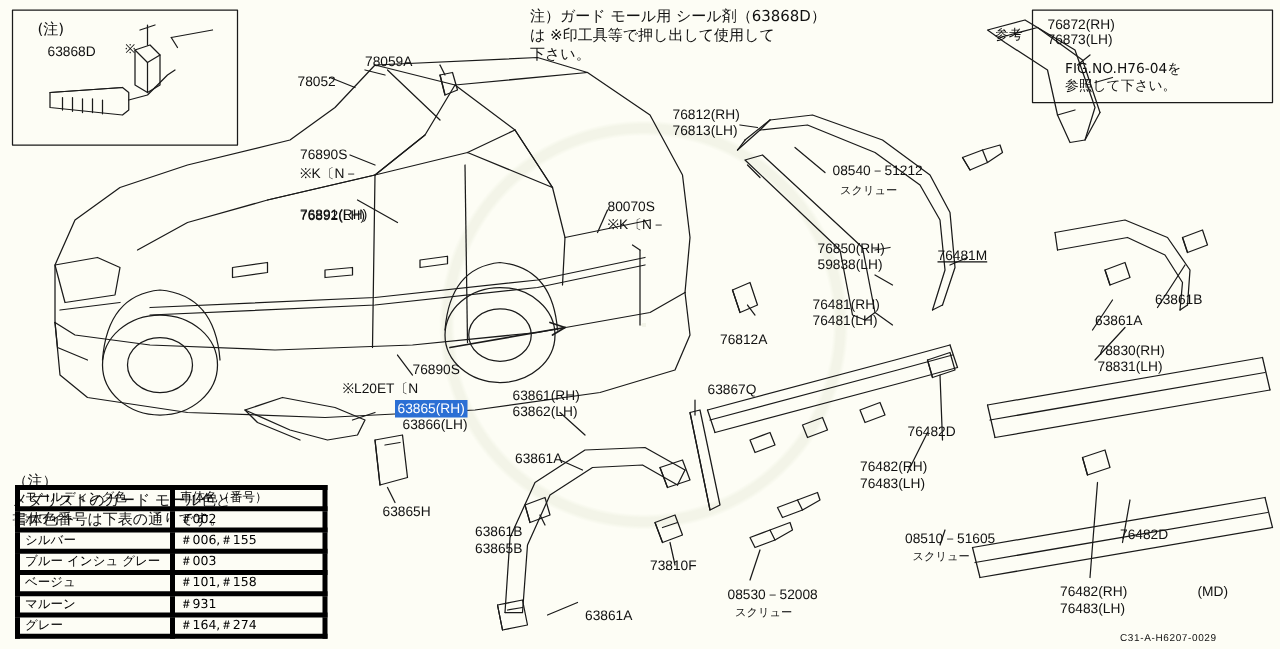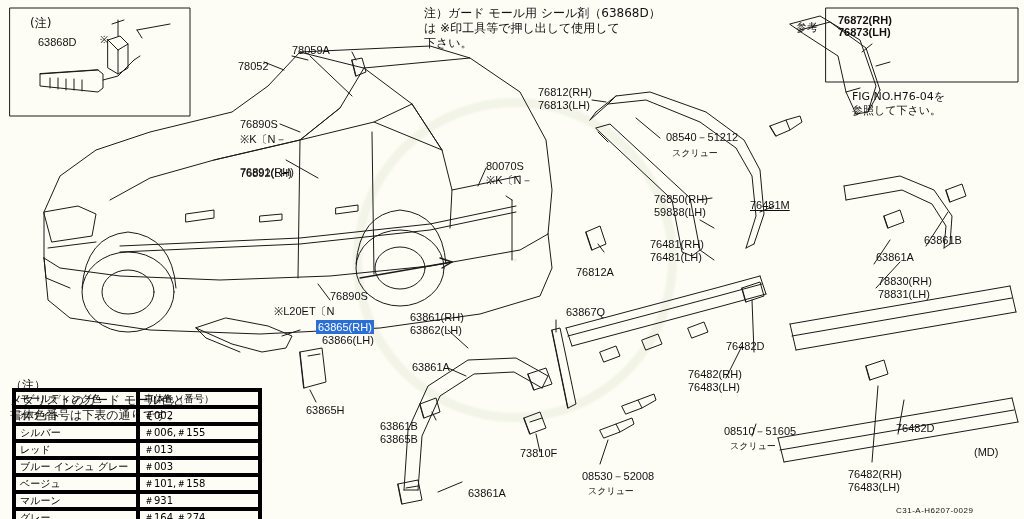--- a/index.html
+++ b/index.html
@@ -270,23 +270,23 @@
 
   <div class="lbl jp" style="left:30px;top:16px;">(注)</div>
   <div class="lbl" style="left:38px;top:36px;">63868D</div>
   <div class="lbl" style="left:100px;top:34px;font-size:10px;">※</div>
 
   <div class="lbl jp" style="left:424px;top:6px;">注）ガード モール用 シール剤（63868D）
 は ※印工具等で押し出して使用して
 下さい。</div>
 
   <div class="lbl jp" style="left:796px;top:20px;font-size:11px;">参考</div>
-  <div class="lbl" style="left:838px;top:14px;font-weight:bold;">76872(RH)
+  <div class="lbl" style="left:838px;top:14px;">76872(RH)
 76873(LH)</div>
-  <div class="lbl jp" style="left:852px;top:48px;font-size:11px;line-height:14px;margin-top:42px;">FIG.NO.H76-04を
+  <div class="lbl jp" style="left:852px;top:48px;font-size:11px;line-height:14px;">FIG.NO.H76-04を
 参照して下さい。</div>
 
   <div class="lbl jp" style="left:10px;top:378px;">（注）
 メダリストのガード モール色と
 書体色番号は下表の通りです。</div>
 
   <div class="hl" style="left:316px;top:320px;">63865(RH)</div>
 
   <table class="colors">
     <tbody>
@@ -294,24 +294,20 @@
       <td class="c1">モールディング色</td>
       <td class="c2">車体色（番号）</td>
     </tr>
     <tr>
       <td>ホワイト</td>
       <td>＃002</td>
     </tr>
     <tr>
       <td>シルバー</td>
       <td>＃006,＃155</td>
-    </tr>
-    <tr>
-      <td>レッド</td>
-      <td>＃013</td>
     </tr>
     <tr>
       <td>ブルー インシュ グレー</td>
       <td>＃003</td>
     </tr>
     <tr>
       <td>ベージュ</td>
       <td>＃101,＃158</td>
     </tr>
     <tr>
@@ -363,16 +359,16 @@
   <div class="lbl" style="left:878px;top:288px;">78831(LH)</div>
   <div class="lbl" style="left:726px;top:340px;">76482D</div>
   <div class="lbl" style="left:688px;top:368px;">76482(RH)</div>
   <div class="lbl" style="left:688px;top:381px;">76483(LH)</div>
   <div class="lbl" style="left:896px;top:422px;">76482D</div>
   <div class="lbl" style="left:724px;top:425px;">08510－51605</div>
   <div class="lbl jp small" style="left:730px;top:439px;">スクリュー</div>
   <div class="lbl" style="left:848px;top:468px;">76482(RH)</div>
   <div class="lbl" style="left:848px;top:481px;">76483(LH)</div>
 
-  <div class="lbl" style="left:958px;top:446px;margin-left:16px;">(MD)</div>
+  <div class="lbl" style="left:958px;top:468px;">(MD)</div>
   <div class="lbl tiny" style="left:896px;top:505px;letter-spacing:.5px;">C31-A-H6207-0029</div>
 
 </div>
 
 </body></html>

